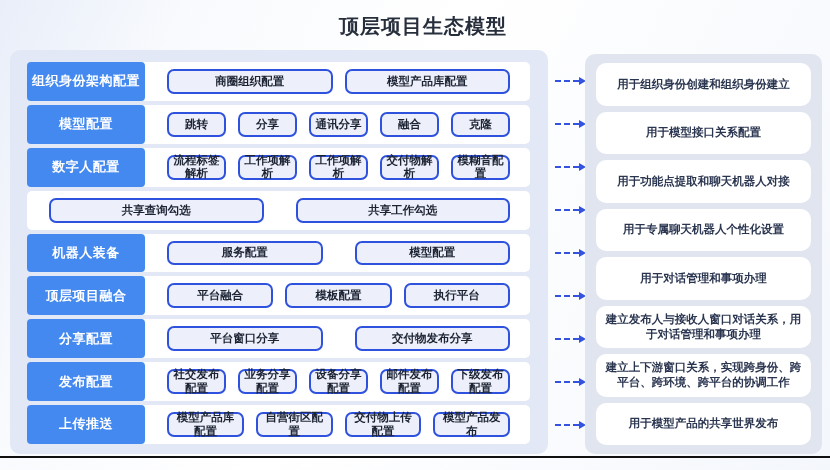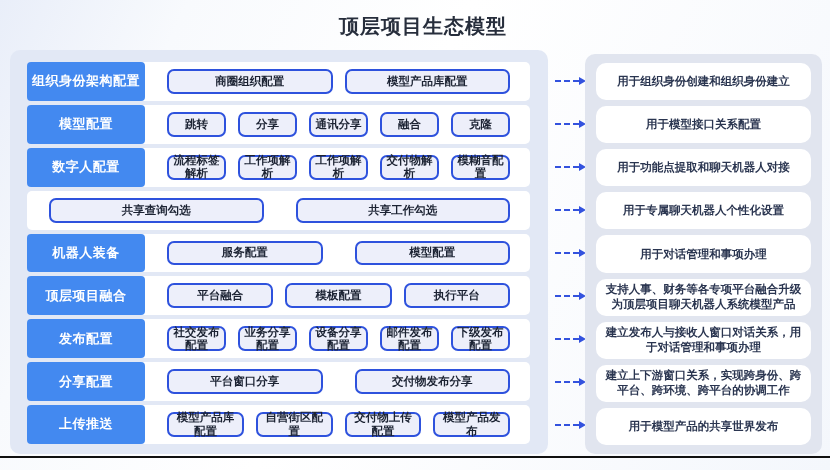--- a/index.html
+++ b/index.html
@@ -141,37 +141,37 @@
   </div>
       <div class="row">
     <div class="row-header">顶层项目融合</div>
     <div class="row-buttons">
           <div class="chip">平台融合</div>
           <div class="chip">模板配置</div>
           <div class="chip">执行平台</div>
         </div>
   </div>
       <div class="row">
+    <div class="row-header">分享配置</div>
+    <div class="row-buttons wide-gap">
+          <div class="chip">平台窗口分享</div>
+          <div class="chip">交付物发布分享</div>
+        </div>
+  </div>
+      <div class="row">
     <div class="row-header">发布配置</div>
     <div class="row-buttons">
           <div class="chip">社交发布配置</div>
           <div class="chip">业务分享配置</div>
           <div class="chip">设备分享配置</div>
           <div class="chip">邮件发布配置</div>
           <div class="chip">下级发布配置</div>
         </div>
   </div>
       <div class="row">
-    <div class="row-header">分享配置</div>
-    <div class="row-buttons wide-gap">
-          <div class="chip">平台窗口分享</div>
-          <div class="chip">交付物发布分享</div>
-        </div>
-  </div>
-      <div class="row">
     <div class="row-header">上传推送</div>
     <div class="row-buttons">
           <div class="chip">模型产品库配置</div>
           <div class="chip">自营街区配置</div>
           <div class="chip">交付物上传配置</div>
           <div class="chip">模型产品发布</div>
         </div>
   </div>
     </div>
 </div>
@@ -217,23 +217,20 @@
       <div class="desc-box">
     <div class="desc-text">用于功能点提取和聊天机器人对接</div>
   </div>
       <div class="desc-box">
     <div class="desc-text">用于专属聊天机器人个性化设置</div>
   </div>
       <div class="desc-box">
     <div class="desc-text">用于对话管理和事项办理</div>
   </div>
       <div class="desc-box">
-    <div class="desc-text">支持人事、财务等各专项平台融合升级为顶层项目聊天机器人系统模型产品</div>
-  </div>
-      <div class="desc-box">
     <div class="desc-text">建立发布人与接收人窗口对话关系，用于对话管理和事项办理</div>
   </div>
       <div class="desc-box">
     <div class="desc-text">建立上下游窗口关系，实现跨身份、跨平台、跨环境、跨平台的协调工作</div>
   </div>
       <div class="desc-box">
     <div class="desc-text">用于模型产品的共享世界发布</div>
   </div>
     </div>
 </div>

